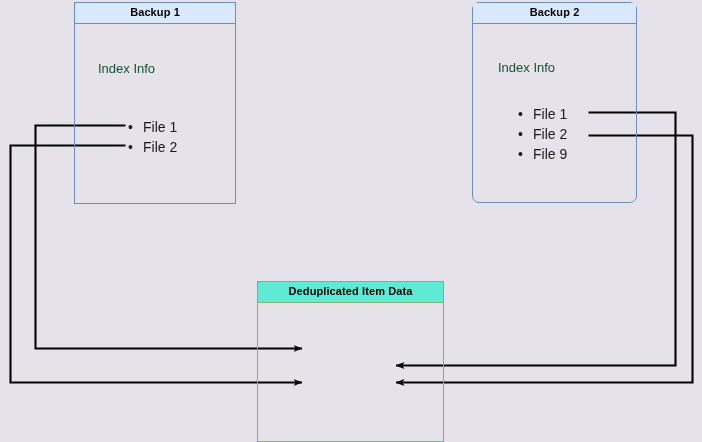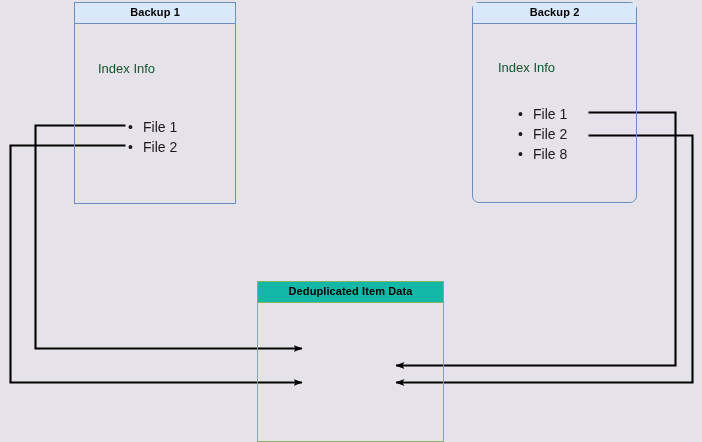--- a/index.html
+++ b/index.html
@@ -47,21 +47,21 @@
   }
   .box.blue .box-header {
     background: #dae8fc;
     border-bottom: 1.2px solid #6c8ebf;
   }
   
   .box.green {
     border: 1.3px solid #82b366;
   }
   .box.green .box-header {
-    background: #14b8a6;
+    background: #5eead4;
     border-bottom: 1.3px solid #82b366;
   }
   .index-label {
     position: absolute;
     font-size: 13px;
     color: #14532d;
     white-space: nowrap;
   }
   
   ul.file-list {
@@ -133,21 +133,21 @@
     </div>
   </div>
 
   <div class="box blue" style="left:472px; top:2px; width:165px; height:201px;border-radius:7px;">
     <div class="box-header">Backup 2</div>
     <div class="box-body" style="height:178px;">
       <div class="index-label" style="left:25px; top:36px;">Index Info</div>
       <ul class="file-list" style="left:45px; top:80px;">
         <li>File 1</li>
         <li>File 2</li>
-        <li>File 8</li>
+        <li>File 9</li>
       </ul>
     </div>
   </div>
 
   <div class="box green" style="left:257px; top:281px; width:187px; height:161px;">
     <div class="box-header">Deduplicated Item Data</div>
   </div>
 
 </div>
 

